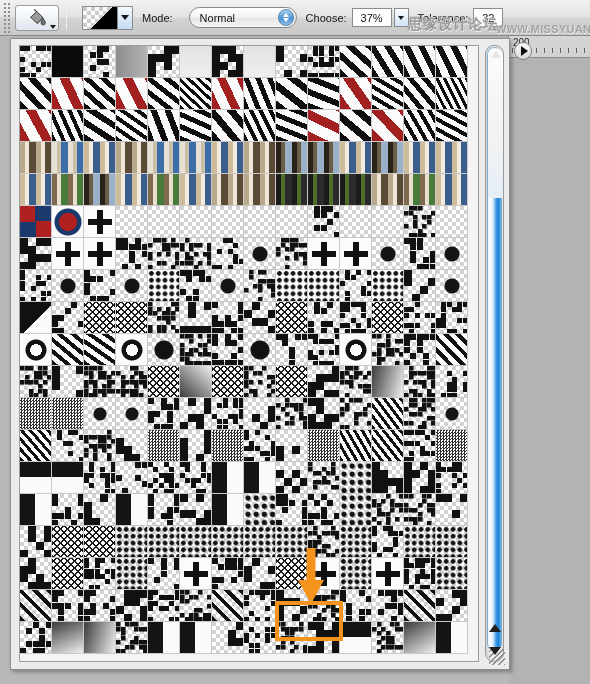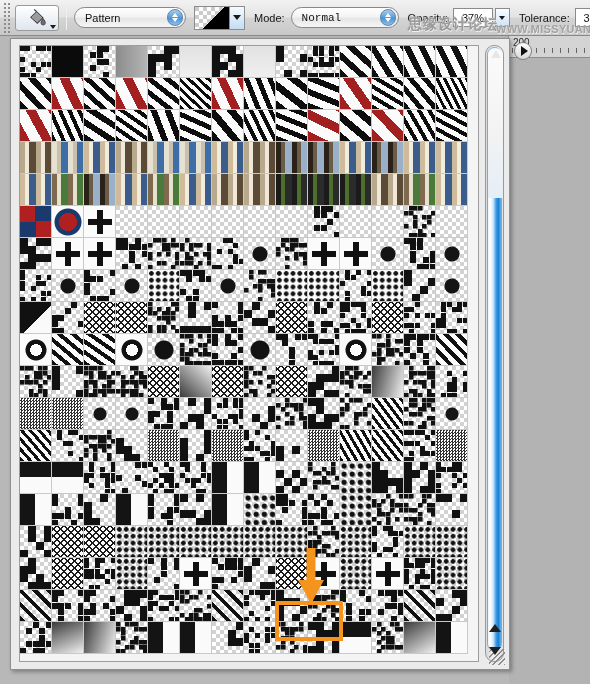--- a/index.html
+++ b/index.html
@@ -325,43 +325,36 @@
         <path d="M4.6 11.2 L11.6 4.4 L19 11.6 L12.4 18.2 Z" fill="#dcdcdc" stroke="#3a3a3a" stroke-width="1.3"></path>
         <path d="M5.6 11.6 L12 5.4 L18 11.6 L12.4 17.2 Z" fill="#9a9a9a"></path>
         <path d="M11.6 4.4 L8.6 1.8" stroke="#3a3a3a" stroke-width="1.4" fill="none"></path>
         <path d="M19.4 12.6 c1.8 2.6 2.6 4 2.6 5.2 a2.6 2.6 0 0 1 -5.2 0 c0 -1.2 0.8 -2.6 2.6 -5.2 z" fill="#6f6f6f" stroke="#2e2e2e" stroke-width="0.9"></path>
       </svg>
       <span class="tool-arrow"></span>
     </div>
 
     <div class="sep"></div>
 
-    <div class="aqua-select" style="width:112px;">
-      <span class="lbl">Pattern</span>
-      <span class="stepper">
-        <i class="up"></i>
-          <i class="dn"></i>
-      </span>
-    </div>
 
     <div class="pattern-well"></div>
     <div class="blue-arrow-btn">
         <i></i>
       </div>
 
     <span class="bar-label">Mode:</span>
-    <div class="aqua-select" style="width:108px; margin-left:6px;font-family:Liberation Mono, monospace;">
+    <div class="aqua-select" style="width:108px; margin-left:16px;">
       <span class="lbl">Normal</span>
       <span class="stepper">
         <i class="up"></i>
           <i class="dn"></i>
       </span>
     </div>
 
-    <span class="bar-label">Opacity:</span>
+    <span class="bar-label">Choose:</span>
     <div class="num-field">37%</div>
     <div class="mini-drop">
         <i></i>
       </div>
 
     <span class="bar-label">Tolerance:</span>
     <div class="num-field" style="min-width:30px;">32</div>
 
   </div>
 

